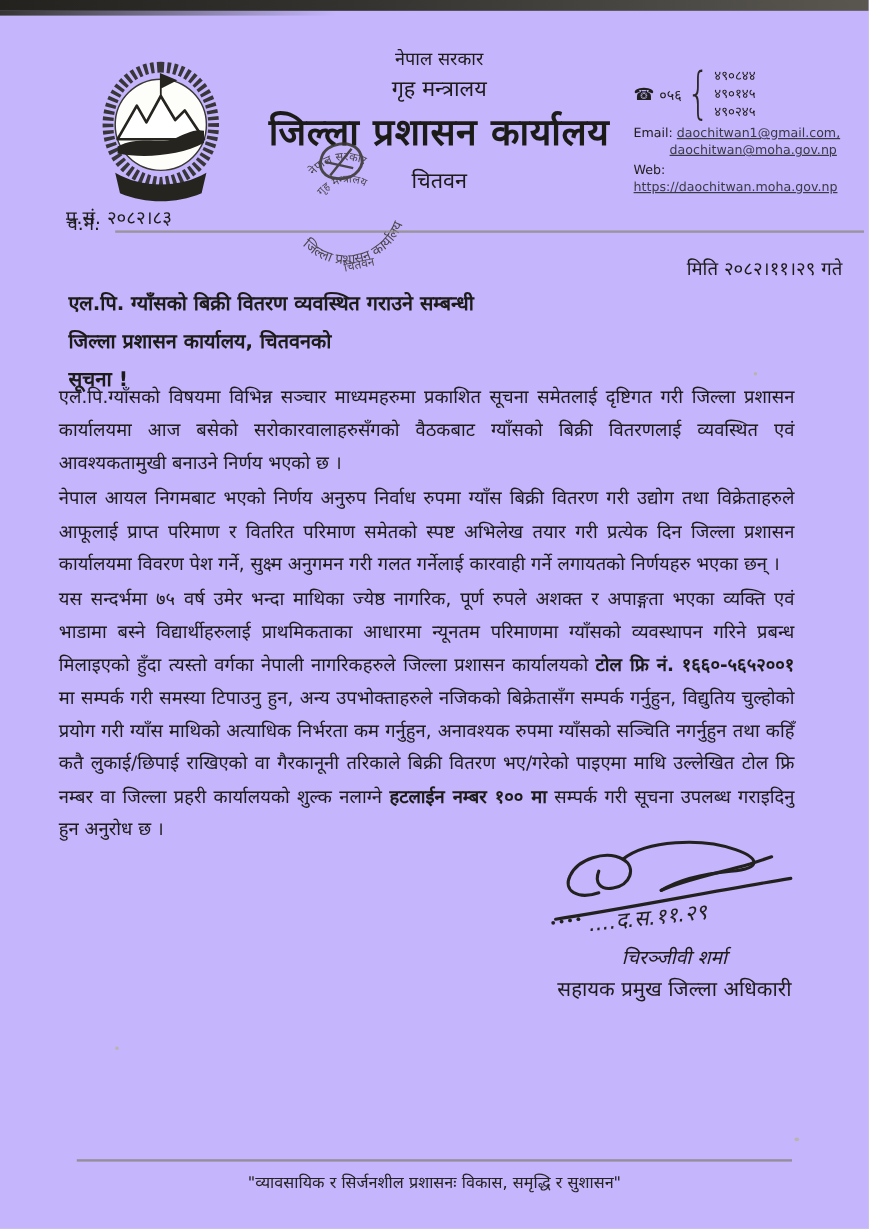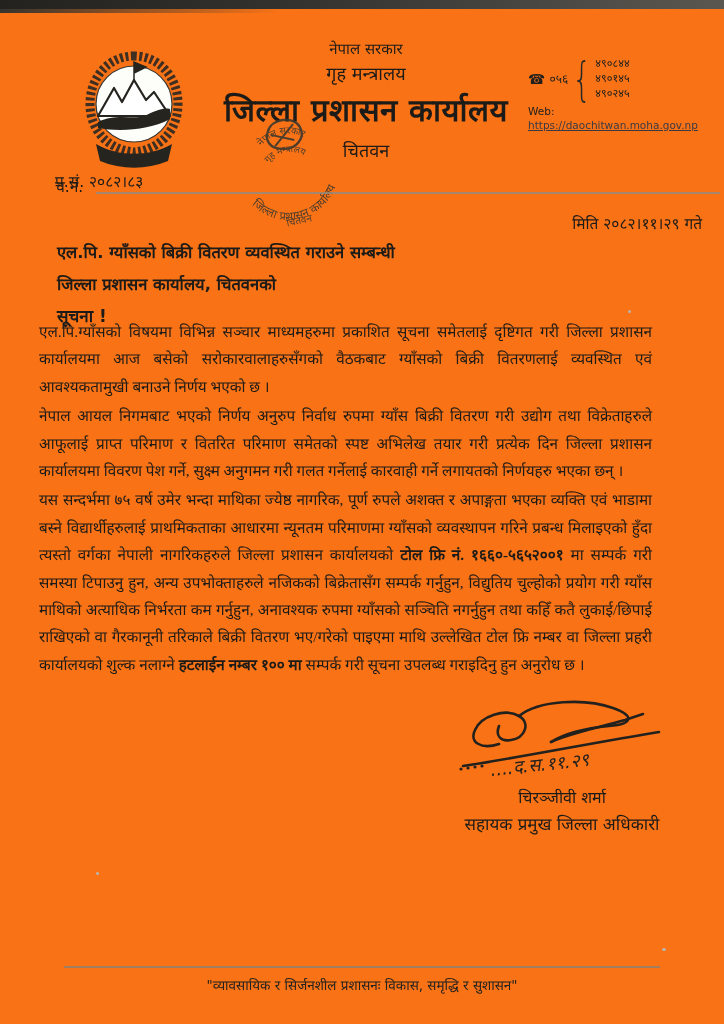--- a/index.html
+++ b/index.html
@@ -3,21 +3,21 @@
 <meta charset="utf-8">
 <style>
   * { margin:0; padding:0; box-sizing:border-box; }
   html,body { width:724px; height:1024px; }
   body {
     font-family:"DejaVu Sans","Liberation Sans",sans-serif;
     background:#d8d5cf;
   }
   .page {
     position:relative; width:724px; height:1024px;
-    background:#f97316; color:#1d1b18; overflow:hidden;
+    background:#c4b5fd; color:#1d1b18; overflow:hidden;
   }
   .scan-band {
     position:absolute; top:0; left:0; width:724px; height:9px;
     background:linear-gradient(90deg,#23221f 0%,#33322e 40%,#4a4843 75%,#5a5750 100%);
   }
   .scan-band-tail {
     position:absolute; top:9px; left:0; width:280px; height:4px;
     background:linear-gradient(90deg,#35342f, rgba(90,87,80,0));
   }
   
@@ -49,30 +49,30 @@
   .date-line { position:absolute; right:22px; top:212px; font-size:15.5px; }
 
   
   .subject { position:absolute; left:57px; top:240px; width:613px; text-align:left; font-weight:bold; }
   .subject-l1 { font-size:16.5px; }
   .subject-l2 { font-size:16.5px; margin-top:9px; }
   .subject-l3 { font-size:17px; margin-top:9px; }
 
   
   .body-text {
-    position:absolute; left:39px; top:318px; width:613px;
-    font-size:15.3px; line-height:27.4px; text-align:justify;font-family:Liberation Serif, serif;
+    position:absolute; left:49px; top:318px; width:613px;
+    font-size:15.3px; line-height:27.4px; text-align:justify;
   }
   .body-text p { margin-bottom:2px; }
   .bold { font-weight:bold; }
 
   
   .signature { position:absolute; left:428px; top:692px; width:268px; text-align:center; }
   .sig-scrawl { width:230px; height:92px; margin:0 auto; display:block; }
-  .sig-name { font-size:16px; margin-top:2px; }
+  .sig-name { font-size:16px; margin-top:2px;font-style:italic; }
   .sig-designation { font-size:17px; margin-top:4px; }
 
   
   .footer { position:absolute; left:0; bottom:30px; width:724px; text-align:center; }
   .footer-line { margin:0 auto; width:596px; border-top:2px solid #84817a; opacity:.75; }
   .motto { font-size:13.5px; margin-top:8px; color:#24221f; }
 
   .speck { position:absolute; background:#b9b5ac; border-radius:50%; }
 </style>
 </head>
@@ -122,20 +122,25 @@
       <span class="phone-icon">☎</span>
       <span class="phone-code">०५६</span>
       <span class="phone-brace">{</span>
       <span class="phone-list">
         <span>४९०८४४</span>
         <span>४९०१४५</span>
         <span>४९०२४५</span>
       </span>
     </div>
     <div class="contact-row">
+      <span class="contact-label">Email:</span>
+      <span class="contact-link">daochitwan1@gmail.com,</span>
+      <div class="email-second contact-link">daochitwan@moha.gov.np</div>
+    </div>
+    <div class="contact-row">
       <span class="contact-label">Web:</span>
       <span class="contact-link">https://daochitwan.moha.gov.np</span>
     </div>
   </div>
 
   <div class="refno">प.सं. २०८२।८३</div>
   <div class="chano">च.नं.</div>
   <div class="chano-line"></div>
   <div class="date-line">मिति २०८२।११।२९ गते</div>
 

